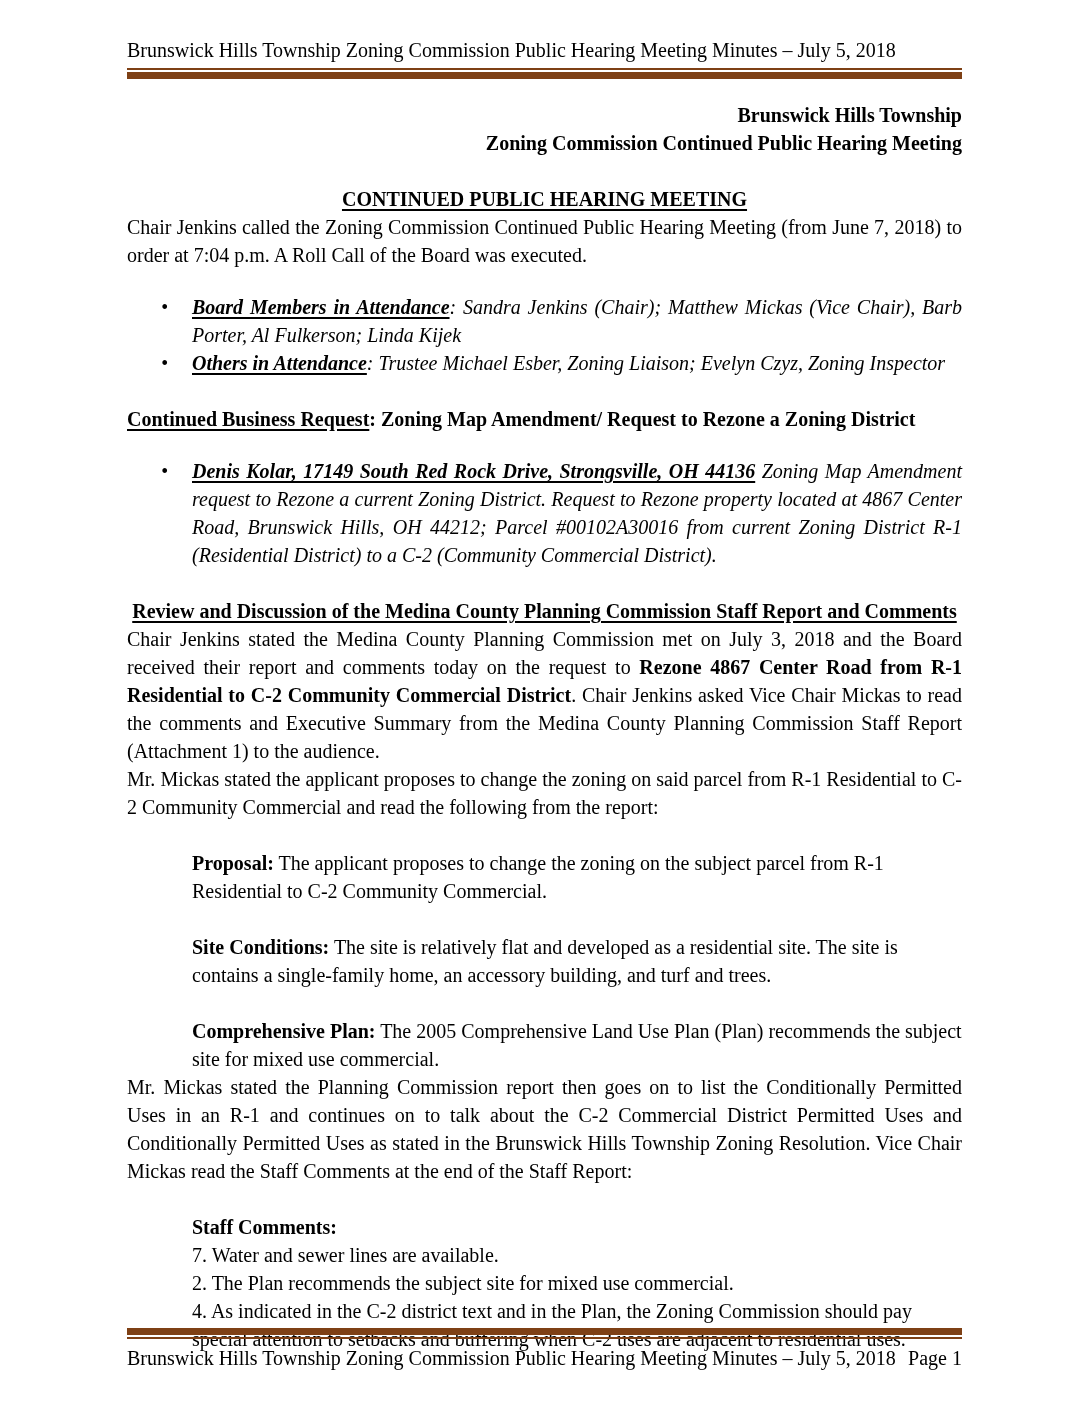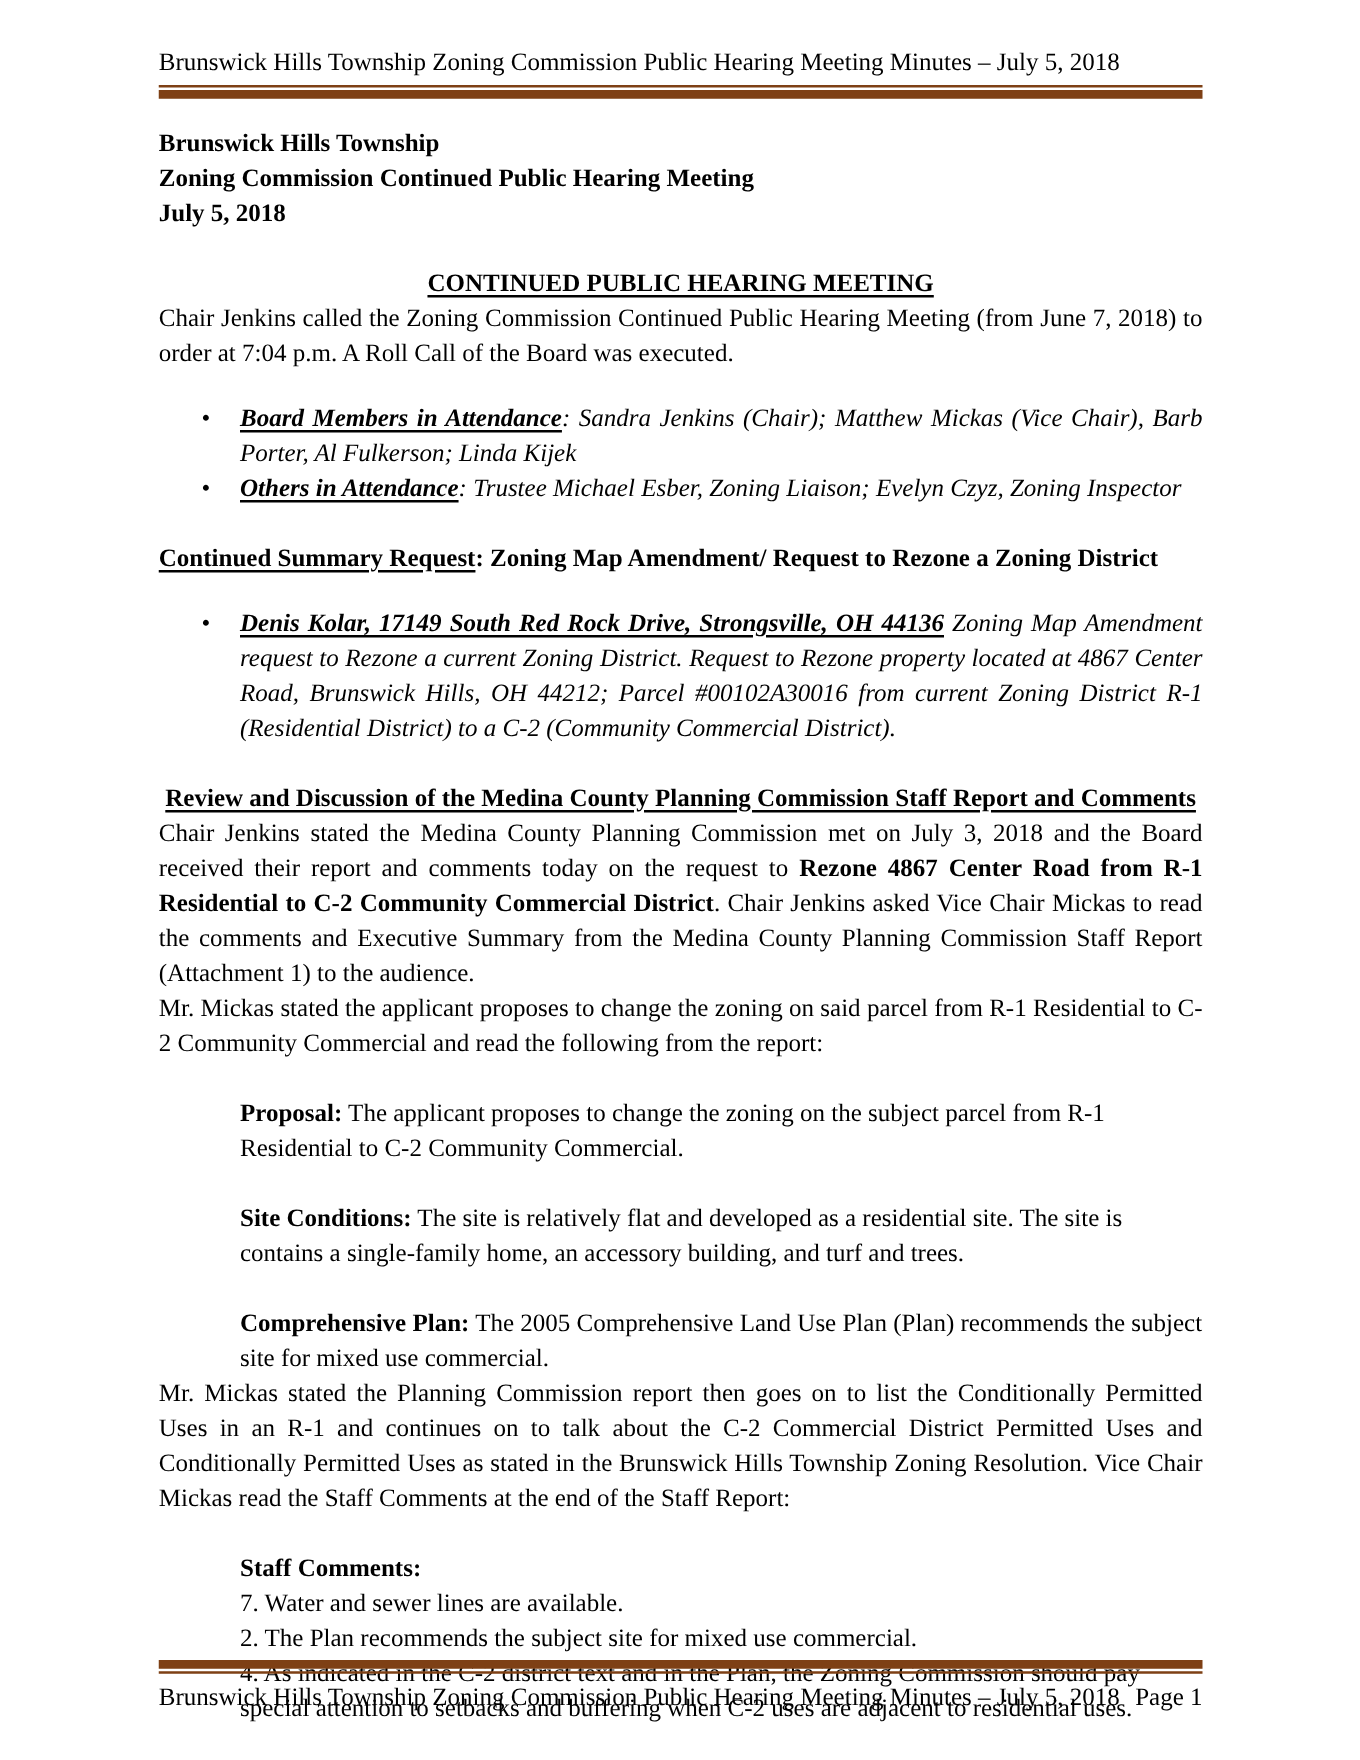--- a/index.html
+++ b/index.html
@@ -25,21 +25,21 @@
   .hdr-text { font-size: 20px; line-height: 24px; }
   .hdr-rule { margin-top: 6px; border-top: 2px solid #7e4015; padding-top: 2px; }
   .hdr-rule-bar { height: 7px; background: #7e4015; }
 
   
   .footer { position: absolute; left: 127px; right: 126px; bottom: 38px; }
   .ftr-rule-bar { height: 7px; background: #7e4015; }
   .ftr-rule { margin-top: 2px; border-top: 2px solid #7e4015; margin-bottom: 8px; }
   .ftr-row { display: flex; justify-content: space-between; font-size: 20px; }
 
-  .title-block { text-align: left; margin-top: 22px; font-weight: bold; }
+  .title-block { text-align: right; margin-top: 22px; font-weight: bold; }
 
   .b { font-weight: bold; }
   .u { text-decoration: underline; text-underline-offset: 3px; text-align: center; }
   .just { text-align: justify; }
 
   .sec-heading { margin-top: 28px; }
   p.body-p { margin-top: 0; }
   .gap { margin-top: 28px; }
 
   ul.bullets { list-style: none; margin-top: 24px; font-style: italic; }
@@ -63,32 +63,31 @@
     <div>
       <div class="hdr-text">Brunswick Hills Township Zoning Commission Public Hearing Meeting Minutes – July 5, 2018</div>
       <div class="hdr-rule">
         <div class="hdr-rule-bar"></div>
       </div>
     </div>
 
     <div class="title-block">
       <div>Brunswick Hills Township</div>
       <div>Zoning Commission Continued Public Hearing Meeting</div>
-      <div>July 5, 2018</div>
     </div>
 
     <div class="sec-heading b u">CONTINUED PUBLIC HEARING MEETING</div>
     <p class="body-p just">Chair Jenkins called the Zoning Commission Continued Public Hearing Meeting (from June 7, 2018) to order at 7:04 p.m.  A Roll Call of the Board was executed.</p>
 
     <ul class="bullets">
       <li class="just"><span class="b u">Board Members in Attendance</span><span>: Sandra Jenkins (Chair); Matthew Mickas (Vice Chair), Barb Porter, Al Fulkerson; Linda Kijek</span></li>
       <li class="just"><span class="b u">Others in Attendance</span><span>:  Trustee Michael Esber, Zoning Liaison; Evelyn Czyz, Zoning Inspector</span></li>
     </ul>
 
-    <div class="sec-heading"><span class="b u">Continued Summary Request</span><span class="b">:  Zoning Map Amendment/ Request to Rezone a Zoning District</span></div>
+    <div class="sec-heading"><span class="b u">Continued Business Request</span><span class="b">:  Zoning Map Amendment/ Request to Rezone a Zoning District</span></div>
 
     <ul class="bullets">
       <li class="just"><span class="b u">Denis Kolar, 17149 South Red Rock Drive, Strongsville, OH 44136</span><span> Zoning Map Amendment request to Rezone a current Zoning District.  Request to Rezone property located at 4867 Center Road, Brunswick Hills, OH 44212; Parcel #00102A30016 from current Zoning District R-1 (Residential District) to a C-2 (Community Commercial District).</span></li>
     </ul>
 
     <div class="sec-heading b u">Review and Discussion of the Medina County Planning Commission Staff Report and Comments</div>
     <p class="body-p just"><span>Chair Jenkins stated the Medina County Planning Commission met on July 3, 2018 and the Board received their report and comments today on the request to </span><span class="b">Rezone 4867 Center Road from R-1 Residential to C-2 Community Commercial District</span><span>.  Chair Jenkins asked Vice Chair Mickas to read the comments and Executive Summary from the Medina County Planning Commission Staff Report (Attachment 1) to the audience.</span></p>
 
     <p class="body-p just gap">Mr. Mickas stated the applicant proposes to change the zoning on said parcel from R-1 Residential to C-2 Community Commercial and read the following from the report:</p>
 

